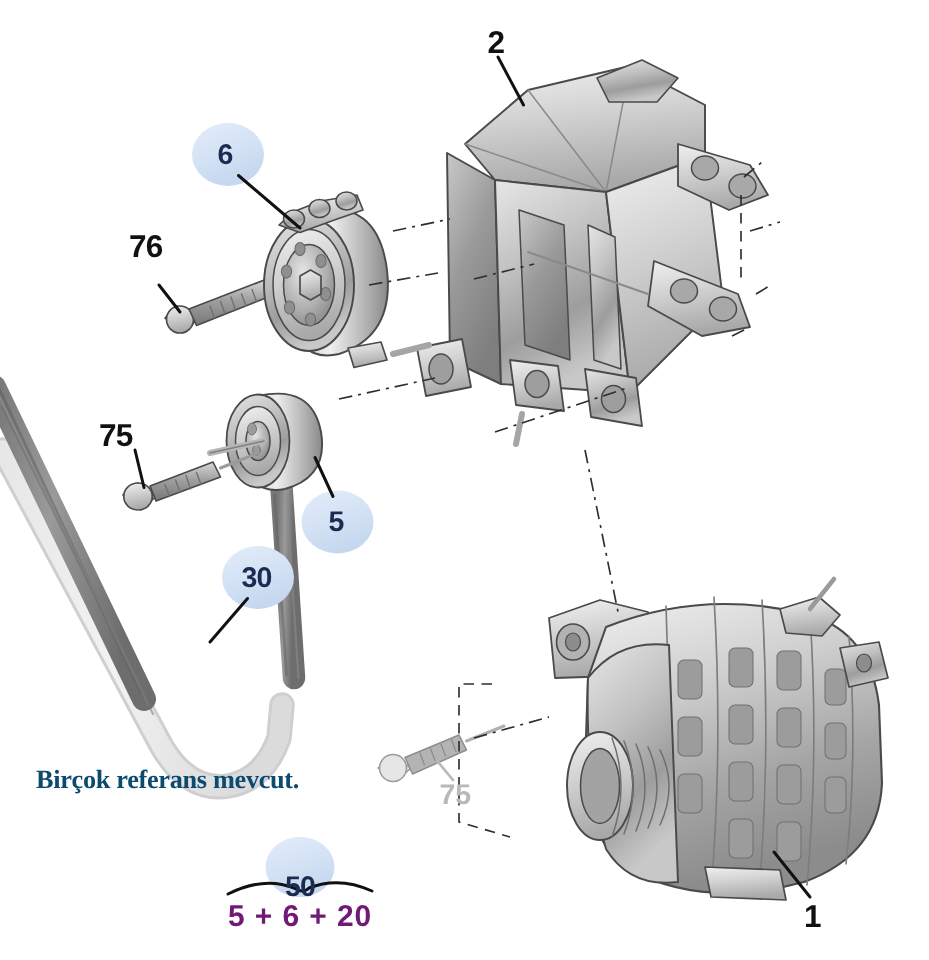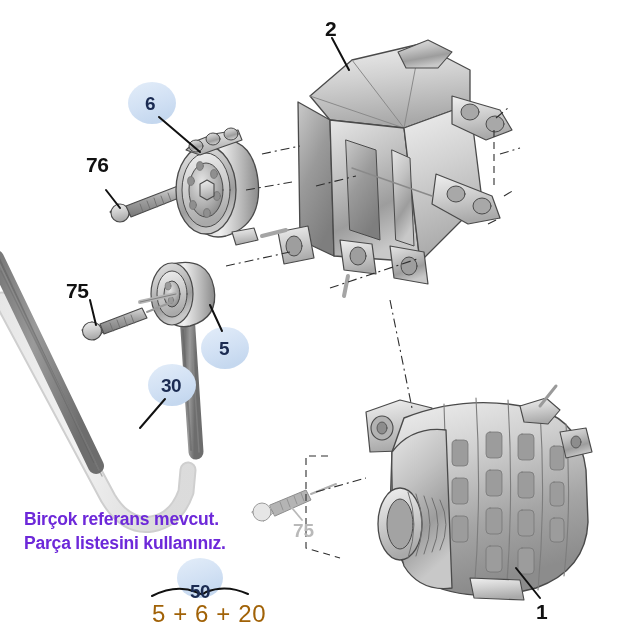--- a/index.html
+++ b/index.html
@@ -46,34 +46,34 @@
     font-size: 19px;
   }
   
   .lbl-bubble {
     color: #1b2b52;
     font-size: 19px;
     letter-spacing: -0.5px;
   }
   .note {
     position: absolute;
-    font-family: Liberation Sans, sans-serif;
+    font-family: Liberation Serif, serif;
     font-size: 17.5px;
     font-weight: bold;
-    color: #6d28d9;
+    color: #0c4a6e;
     white-space: nowrap;
     line-height: 1.34;
     letter-spacing: -0.2px;
   }
   .formula {
     position: absolute;
     font-family: "Liberation Sans", sans-serif;
-    font-size: 24px;
-    font-weight: normal;
-    color: #a16207;
+    font-size: 20px;
+    font-weight: bold;
+    color: #701a75;
     white-space: nowrap;
     letter-spacing: 0.6px;
   }
 </style>
 </head>
 <body>
 
 <div id="stage">
 
   <svg id="art" viewBox="0 0 619 640" xmlns="http://www.w3.org/2000/svg">
@@ -378,18 +378,17 @@
 
   <div class="lbl lbl-bubble" style="left:161px; top:376px;">30</div>
 
   <div class="lbl lbl-plain" style="left:325px; top:18px;">2</div>
 
   <div class="lbl lbl-grey" style="left:293px; top:521px;">75</div>
 
   <div class="lbl lbl-plain" style="left:536px; top:601px;">1</div>
 
   <div class="note" style="left:24px; top:508px;">Birçok referans mevcut.</div>
-  <div class="note" style="left:24px; top:532px;">Parça listesini kullanınız.</div>
 
   <div class="lbl lbl-bubble" style="left:190px; top:582px;">50</div>
   <div class="formula" style="left:152px; top:600px;">5 + 6 + 20</div>
 
 </div>
 
 </body></html>

